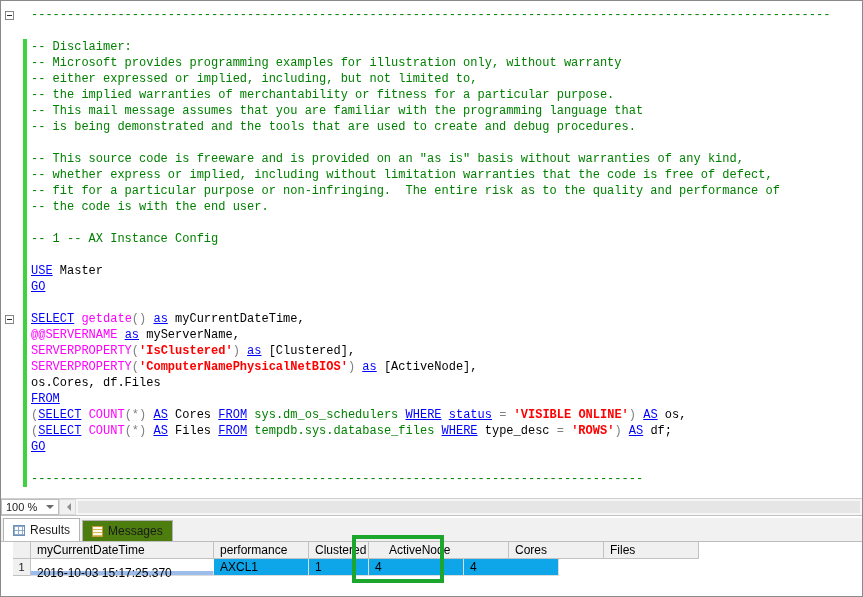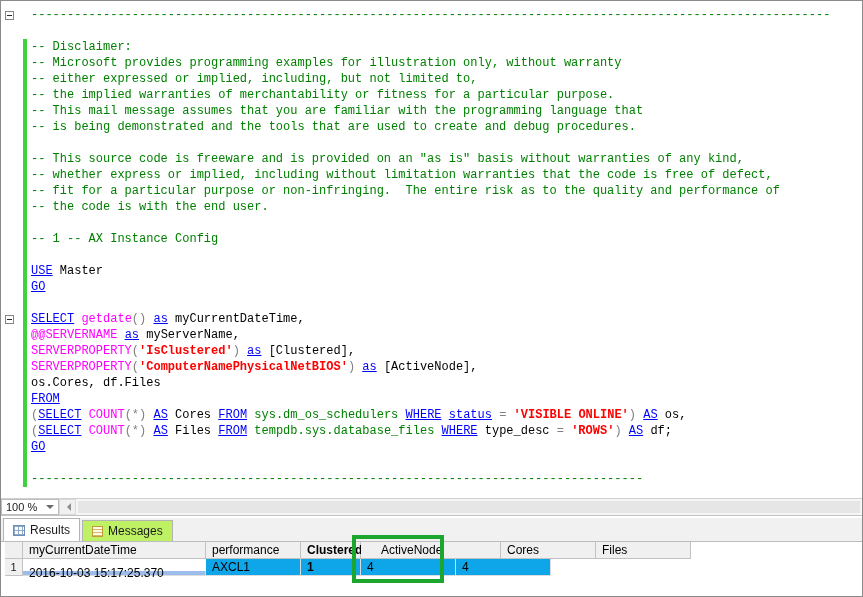--- a/index.html
+++ b/index.html
@@ -22,36 +22,36 @@
   .zoom { width:58px; background:#fff; border:1px solid #bdbdbd; font-size:11px; color:#1a1a1a; display:flex; align-items:center; justify-content:space-between; padding:0 4px; }
   .chev { width:0; height:0; border:4px solid transparent; border-top-color:#6a6a6a; margin-top:4px; }
   .hscroll-left { width:17px; background:#f0f0f0; border:1px solid #dadada; display:flex; align-items:center; justify-content:center; }
   .hscroll-left .tri { width:0; height:0; border:4px solid transparent; border-right-color:#8f8f8f; margin-right:2px; }
   .hscroll-track { flex:1; background:#f6f6f6; position:relative; }
   .hscroll-thumb { position:absolute; left:2px; right:2px; top:2px; bottom:2px; background:#e6e6e6; }
 
   
   .results-pane { position:absolute; top:517px; left:0; width:100%; bottom:0; background:#fff; }
   .tabstrip { height:24px; background:#f1f1f1; border-bottom:1px solid #bdbdbd; display:flex; align-items:flex-end; padding-left:2px; }
-  .tab { height:21px; display:flex; align-items:center; gap:5px; padding:0 9px; font-size:12px; color:#1a1a1a; background:#bef264; border:1px solid #b3b3b3; border-bottom:none; margin-right:2px; }
+  .tab { height:21px; display:flex; align-items:center; gap:5px; padding:0 9px; font-size:12px; color:#1a1a1a; background:#4d7c0f; border:1px solid #b3b3b3; border-bottom:none; margin-right:2px; }
   .tab.active { background:#fff; height:23px; }
   .icon { display:inline-block; }
   .grid-ico { width:12px; height:11px; border:1px solid #6d8eb5;
     background: repeating-linear-gradient(to right,#8fa9c9 0 1px,transparent 1px 4px),
                 repeating-linear-gradient(to bottom,#8fa9c9 0 1px,transparent 1px 4px),#fdfdfd; }
   .msg-ico { width:11px; height:11px; border:1px solid #c49a3c;
     background: repeating-linear-gradient(to bottom,transparent 0 2px,#d8b860 2px 3px),#fffbe8; }
 
-  .grid { position:absolute; top:24px; left:4px; font-size:12px; color:#000; }
+  .grid { position:absolute; top:24px; left:12px; font-size:12px; color:#000; }
   .grid-row { display:flex; height:17px; }
   .rowhdr { width:18px; background:#f0f0f0; border-right:1px solid #c2c2c2; border-bottom:1px solid #c2c2c2; display:flex; align-items:center; justify-content:center; font-size:11px; color:#222; }
   .hcell { background:#f0f0f0; border-right:1px solid #c2c2c2; border-bottom:1px solid #c2c2c2; padding:0 6px; display:flex; align-items:center; }
   .cell { background:#0ea5e9; border-right:1px solid #dcdcdc; border-bottom:1px solid #dcdcdc; padding:0 6px; display:flex; align-items:center; }
   .cell.selected { background:var(--selection);margin-top:12px; }
-  .col0{width:183px;} .col1{width:95px;} .col2{width:60px;font-weight:bold;} .col3{width:140px;padding-left:20px;} .col4{width:95px;} .col5{width:95px;}
+  .col0{width:183px;} .col1{width:95px;} .col2{width:60px;} .col3{width:140px;padding-left:20px;} .col4{width:95px;} .col5{width:95px;}
 
   .annotation { position:absolute; left:351px; top:17px; width:92px; height:48px; border:4px solid var(--annotation); pointer-events:none; }
 </style>
 </head>
 <body>
 
 <div class="app">
 
   <div class="editor">
     <div class="collapse-box fold-1"></div>

